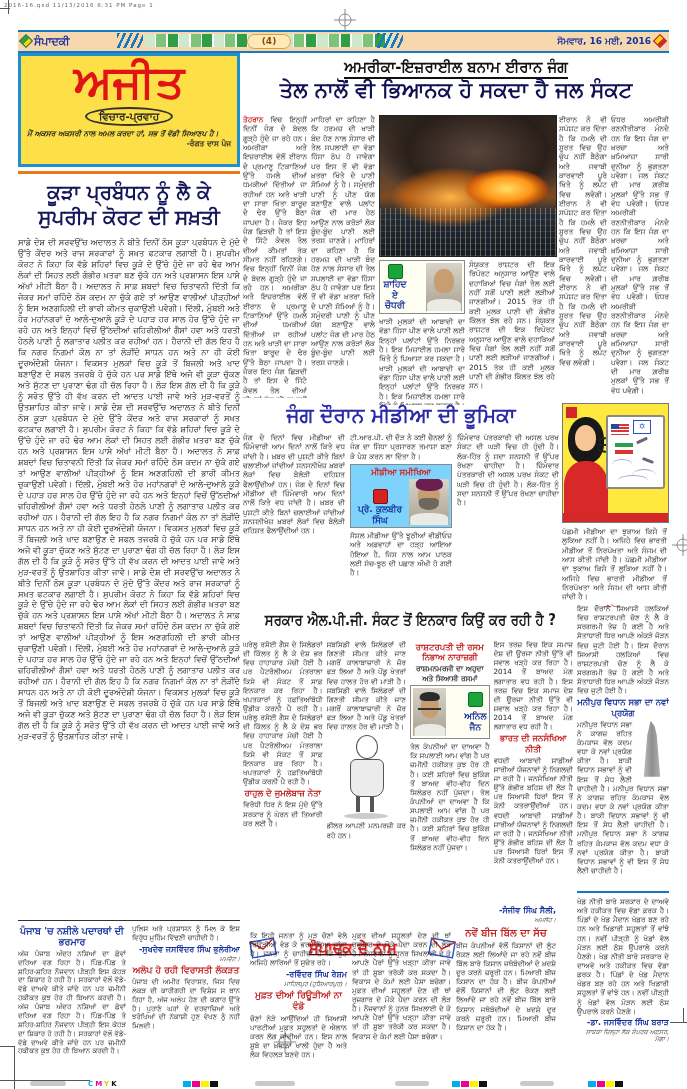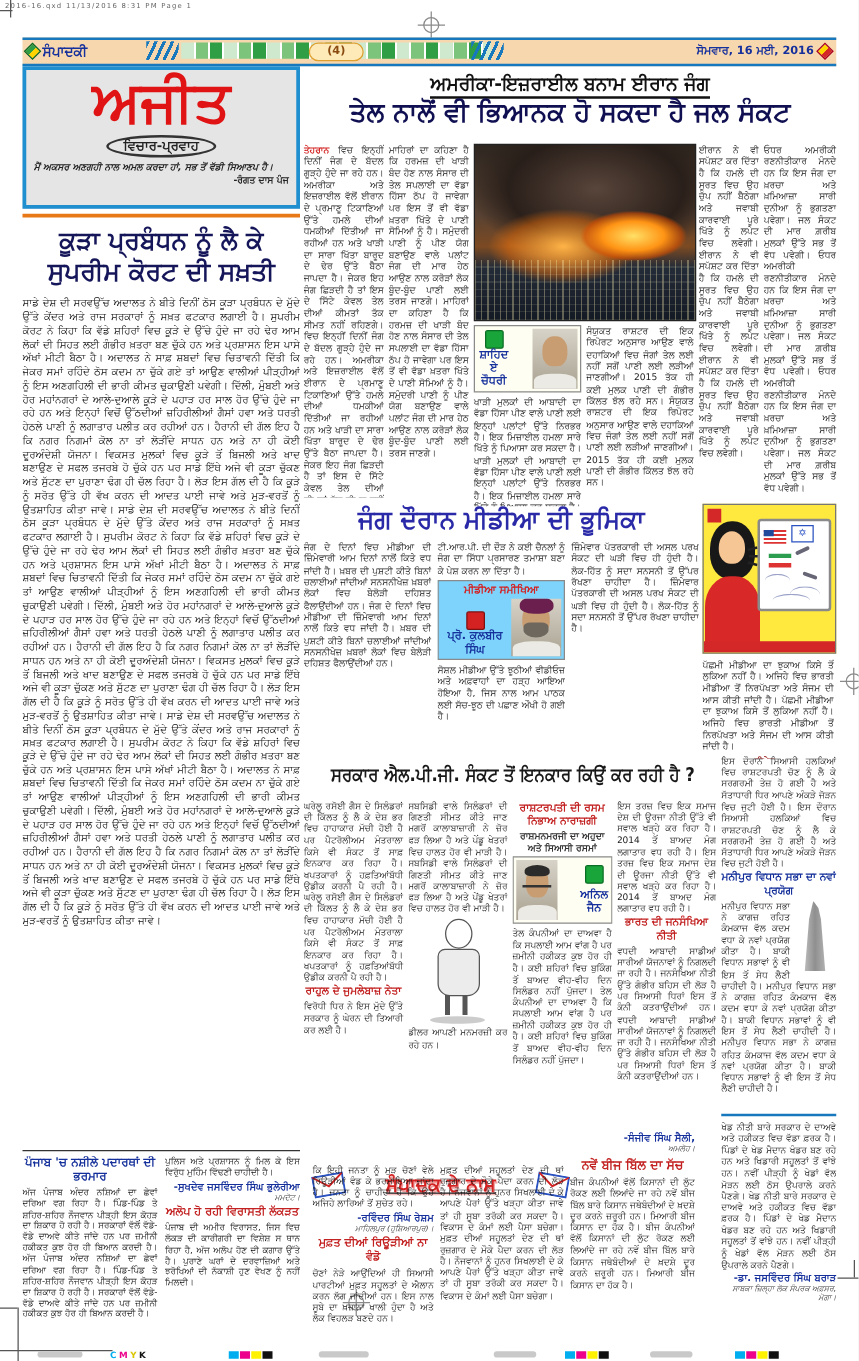--- a/index.html
+++ b/index.html
@@ -38,21 +38,21 @@
              background:repeating-linear-gradient(115deg,#1778be 0 2.5px,transparent 2.5px 6px);}
   .tb-squares{position:absolute;left:127px;top:2px;width:248px;height:13px;
       background:repeating-linear-gradient(90deg,#cfe9cf 0 10px,#fff 10px 11.5px,#7cc47c 11.5px 21.5px,
                  #fff 21.5px 23px,#2f9e44 23px 33px,#fff 33px 34.5px);}
   .tb-pill{position:absolute;left:229px;top:2px;width:42px;height:13px;background:#fdeab8;
            border:1px solid #e0a030;border-radius:8px;color:#8a4a10;font-weight:bold;
            font-size:9px;text-align:center;line-height:12px;}
   .tb-date{position:absolute;right:18px;top:4px;font-size:9px;font-weight:bold;color:#16309c;}
 
   
-  .masthead{left:18px;top:53px;width:216px;height:108px;border:3px solid #1f8fd0;background:#e5e5e5;text-align:center;}
+  .masthead{left:18px;top:53px;width:216px;height:108px;border:3px solid #1f8fd0;background:#fde047;text-align:center;}
   .mh-title{margin-top:2px;font-size:45px;font-weight:bold;color:#e01414;line-height:1.05;}
   .mh-oval{display:inline-block;margin-top:1px;padding:1px 12px;border:2px solid #333;
            border-radius:50%;font-size:10.5px;font-weight:bold;color:#222;}
   .mh-motto{margin:3px 6px 0 6px;font-size:7.4px;font-weight:bold;font-style:italic;
             color:#222;line-height:1.3;text-align:left;}
   .mh-attr{text-align:right;font-size:7.4px;font-weight:bold;color:#222;margin-right:6px;}
   .orange-rule{left:18px;top:171px;width:222px;height:3px;background:#e87818;}
 
   
   .edit-head{left:18px;top:180px;width:222px;height:52px;text-align:center;font-size:20px;
@@ -208,21 +208,21 @@
     <span class="tb-squares"></span>
     <span class="tb-pill">(4)</span>
     <span class="tb-stripe" style="left:359px;"></span>
     <span class="tb-date">ਸੋਮਵਾਰ, 16 ਮਈ, 2016</span>
     <span class="dia dia-r"></span>
   </div>
 
   <div class="abs masthead">
     <div class="mh-title">ਅਜੀਤ</div>
     <div class="mh-oval">ਵਿਚਾਰ-ਪ੍ਰਵਾਹ</div>
-    <div class="mh-motto">ਮੈਂ ਅਕਸਰ ਅਣਗਹੀ ਨਾਲ ਅਮਲ ਕਰਦਾ ਹਾਂ, ਸਭ ਤੋਂ ਵੱਡੀ ਸਿਆਣਪ ਹੈ।</div>
+    <div class="mh-motto">ਮੈਂ ਅਕਸਰ ਅਕਸਰੀ ਨਾਲ ਅਮਲ ਕਰਦਾ ਹਾਂ, ਸਭ ਤੋਂ ਵੱਡੀ ਸਿਆਣਪ ਹੈ।</div>
     <div class="mh-attr">-ਰੰਗਤ ਦਾਸ ਪੰਜ</div>
   </div>
   <div class="abs orange-rule"></div>
 
   <div class="abs edit-head clip">ਕੂੜਾ ਪ੍ਰਬੰਧਨ ਨੂੰ ਲੈ ਕੇ ਸੁਪਰੀਮ ਕੋਰਟ ਦੀ ਸਖ਼ਤੀ</div>
   <div class="abs edit-body just clip">ਸਾਡੇ ਦੇਸ਼ ਦੀ ਸਰਵਉੱਚ ਅਦਾਲਤ ਨੇ ਬੀਤੇ ਦਿਨੀਂ ਠੋਸ ਕੂੜਾ ਪ੍ਰਬੰਧਨ ਦੇ ਮੁੱਦੇ ਉੱਤੇ ਕੇਂਦਰ ਅਤੇ ਰਾਜ ਸਰਕਾਰਾਂ ਨੂੰ ਸਖ਼ਤ ਫਟਕਾਰ ਲਗਾਈ ਹੈ। ਸੁਪਰੀਮ ਕੋਰਟ ਨੇ ਕਿਹਾ ਕਿ ਵੱਡੇ ਸ਼ਹਿਰਾਂ ਵਿਚ ਕੂੜੇ ਦੇ ਉੱਚੇ ਹੁੰਦੇ ਜਾ ਰਹੇ ਢੇਰ ਆਮ ਲੋਕਾਂ ਦੀ ਸਿਹਤ ਲਈ ਗੰਭੀਰ ਖ਼ਤਰਾ ਬਣ ਚੁੱਕੇ ਹਨ ਅਤੇ ਪ੍ਰਸ਼ਾਸਨ ਇਸ ਪਾਸੇ ਅੱਖਾਂ ਮੀਟੀ ਬੈਠਾ ਹੈ। ਅਦਾਲਤ ਨੇ ਸਾਫ਼ ਸ਼ਬਦਾਂ ਵਿਚ ਚਿਤਾਵਨੀ ਦਿੱਤੀ ਕਿ ਜੇਕਰ ਸਮਾਂ ਰਹਿੰਦੇ ਠੋਸ ਕਦਮ ਨਾ ਚੁੱਕੇ ਗਏ ਤਾਂ ਆਉਣ ਵਾਲੀਆਂ ਪੀੜ੍ਹੀਆਂ ਨੂੰ ਇਸ ਅਣਗਹਿਲੀ ਦੀ ਭਾਰੀ ਕੀਮਤ ਚੁਕਾਉਣੀ ਪਵੇਗੀ। ਦਿੱਲੀ, ਮੁੰਬਈ ਅਤੇ ਹੋਰ ਮਹਾਂਨਗਰਾਂ ਦੇ ਆਲੇ-ਦੁਆਲੇ ਕੂੜੇ ਦੇ ਪਹਾੜ ਹਰ ਸਾਲ ਹੋਰ ਉੱਚੇ ਹੁੰਦੇ ਜਾ ਰਹੇ ਹਨ ਅਤੇ ਇਨ੍ਹਾਂ ਵਿਚੋਂ ਉੱਠਦੀਆਂ ਜ਼ਹਿਰੀਲੀਆਂ ਗੈਸਾਂ ਹਵਾ ਅਤੇ ਧਰਤੀ ਹੇਠਲੇ ਪਾਣੀ ਨੂੰ ਲਗਾਤਾਰ ਪਲੀਤ ਕਰ ਰਹੀਆਂ ਹਨ। ਹੈਰਾਨੀ ਦੀ ਗੱਲ ਇਹ ਹੈ ਕਿ ਨਗਰ ਨਿਗਮਾਂ ਕੋਲ ਨਾ ਤਾਂ ਲੋੜੀਂਦੇ ਸਾਧਨ ਹਨ ਅਤੇ ਨਾ ਹੀ ਕੋਈ ਦੂਰਅੰਦੇਸ਼ੀ ਯੋਜਨਾ। ਵਿਕਸਤ ਮੁਲਕਾਂ ਵਿਚ ਕੂੜੇ ਤੋਂ ਬਿਜਲੀ ਅਤੇ ਖਾਦ ਬਣਾਉਣ ਦੇ ਸਫਲ ਤਜਰਬੇ ਹੋ ਚੁੱਕੇ ਹਨ ਪਰ ਸਾਡੇ ਇੱਥੇ ਅਜੇ ਵੀ ਕੂੜਾ ਚੁੱਕਣ ਅਤੇ ਸੁੱਟਣ ਦਾ ਪੁਰਾਣਾ ਢੰਗ ਹੀ ਚੱਲ ਰਿਹਾ ਹੈ। ਲੋੜ ਇਸ ਗੱਲ ਦੀ ਹੈ ਕਿ ਕੂੜੇ ਨੂੰ ਸਰੋਤ ਉੱਤੇ ਹੀ ਵੱਖ ਕਰਨ ਦੀ ਆਦਤ ਪਾਈ ਜਾਵੇ ਅਤੇ ਮੁੜ-ਵਰਤੋਂ ਨੂੰ ਉਤਸ਼ਾਹਿਤ ਕੀਤਾ ਜਾਵੇ। ਸਾਡੇ ਦੇਸ਼ ਦੀ ਸਰਵਉੱਚ ਅਦਾਲਤ ਨੇ ਬੀਤੇ ਦਿਨੀਂ ਠੋਸ ਕੂੜਾ ਪ੍ਰਬੰਧਨ ਦੇ ਮੁੱਦੇ ਉੱਤੇ ਕੇਂਦਰ ਅਤੇ ਰਾਜ ਸਰਕਾਰਾਂ ਨੂੰ ਸਖ਼ਤ ਫਟਕਾਰ ਲਗਾਈ ਹੈ। ਸੁਪਰੀਮ ਕੋਰਟ ਨੇ ਕਿਹਾ ਕਿ ਵੱਡੇ ਸ਼ਹਿਰਾਂ ਵਿਚ ਕੂੜੇ ਦੇ ਉੱਚੇ ਹੁੰਦੇ ਜਾ ਰਹੇ ਢੇਰ ਆਮ ਲੋਕਾਂ ਦੀ ਸਿਹਤ ਲਈ ਗੰਭੀਰ ਖ਼ਤਰਾ ਬਣ ਚੁੱਕੇ ਹਨ ਅਤੇ ਪ੍ਰਸ਼ਾਸਨ ਇਸ ਪਾਸੇ ਅੱਖਾਂ ਮੀਟੀ ਬੈਠਾ ਹੈ। ਅਦਾਲਤ ਨੇ ਸਾਫ਼ ਸ਼ਬਦਾਂ ਵਿਚ ਚਿਤਾਵਨੀ ਦਿੱਤੀ ਕਿ ਜੇਕਰ ਸਮਾਂ ਰਹਿੰਦੇ ਠੋਸ ਕਦਮ ਨਾ ਚੁੱਕੇ ਗਏ ਤਾਂ ਆਉਣ ਵਾਲੀਆਂ ਪੀੜ੍ਹੀਆਂ ਨੂੰ ਇਸ ਅਣਗਹਿਲੀ ਦੀ ਭਾਰੀ ਕੀਮਤ ਚੁਕਾਉਣੀ ਪਵੇਗੀ। ਦਿੱਲੀ, ਮੁੰਬਈ ਅਤੇ ਹੋਰ ਮਹਾਂਨਗਰਾਂ ਦੇ ਆਲੇ-ਦੁਆਲੇ ਕੂੜੇ ਦੇ ਪਹਾੜ ਹਰ ਸਾਲ ਹੋਰ ਉੱਚੇ ਹੁੰਦੇ ਜਾ ਰਹੇ ਹਨ ਅਤੇ ਇਨ੍ਹਾਂ ਵਿਚੋਂ ਉੱਠਦੀਆਂ ਜ਼ਹਿਰੀਲੀਆਂ ਗੈਸਾਂ ਹਵਾ ਅਤੇ ਧਰਤੀ ਹੇਠਲੇ ਪਾਣੀ ਨੂੰ ਲਗਾਤਾਰ ਪਲੀਤ ਕਰ ਰਹੀਆਂ ਹਨ। ਹੈਰਾਨੀ ਦੀ ਗੱਲ ਇਹ ਹੈ ਕਿ ਨਗਰ ਨਿਗਮਾਂ ਕੋਲ ਨਾ ਤਾਂ ਲੋੜੀਂਦੇ ਸਾਧਨ ਹਨ ਅਤੇ ਨਾ ਹੀ ਕੋਈ ਦੂਰਅੰਦੇਸ਼ੀ ਯੋਜਨਾ। ਵਿਕਸਤ ਮੁਲਕਾਂ ਵਿਚ ਕੂੜੇ ਤੋਂ ਬਿਜਲੀ ਅਤੇ ਖਾਦ ਬਣਾਉਣ ਦੇ ਸਫਲ ਤਜਰਬੇ ਹੋ ਚੁੱਕੇ ਹਨ ਪਰ ਸਾਡੇ ਇੱਥੇ ਅਜੇ ਵੀ ਕੂੜਾ ਚੁੱਕਣ ਅਤੇ ਸੁੱਟਣ ਦਾ ਪੁਰਾਣਾ ਢੰਗ ਹੀ ਚੱਲ ਰਿਹਾ ਹੈ। ਲੋੜ ਇਸ ਗੱਲ ਦੀ ਹੈ ਕਿ ਕੂੜੇ ਨੂੰ ਸਰੋਤ ਉੱਤੇ ਹੀ ਵੱਖ ਕਰਨ ਦੀ ਆਦਤ ਪਾਈ ਜਾਵੇ ਅਤੇ ਮੁੜ-ਵਰਤੋਂ ਨੂੰ ਉਤਸ਼ਾਹਿਤ ਕੀਤਾ ਜਾਵੇ। ਸਾਡੇ ਦੇਸ਼ ਦੀ ਸਰਵਉੱਚ ਅਦਾਲਤ ਨੇ ਬੀਤੇ ਦਿਨੀਂ ਠੋਸ ਕੂੜਾ ਪ੍ਰਬੰਧਨ ਦੇ ਮੁੱਦੇ ਉੱਤੇ ਕੇਂਦਰ ਅਤੇ ਰਾਜ ਸਰਕਾਰਾਂ ਨੂੰ ਸਖ਼ਤ ਫਟਕਾਰ ਲਗਾਈ ਹੈ। ਸੁਪਰੀਮ ਕੋਰਟ ਨੇ ਕਿਹਾ ਕਿ ਵੱਡੇ ਸ਼ਹਿਰਾਂ ਵਿਚ ਕੂੜੇ ਦੇ ਉੱਚੇ ਹੁੰਦੇ ਜਾ ਰਹੇ ਢੇਰ ਆਮ ਲੋਕਾਂ ਦੀ ਸਿਹਤ ਲਈ ਗੰਭੀਰ ਖ਼ਤਰਾ ਬਣ ਚੁੱਕੇ ਹਨ ਅਤੇ ਪ੍ਰਸ਼ਾਸਨ ਇਸ ਪਾਸੇ ਅੱਖਾਂ ਮੀਟੀ ਬੈਠਾ ਹੈ। ਅਦਾਲਤ ਨੇ ਸਾਫ਼ ਸ਼ਬਦਾਂ ਵਿਚ ਚਿਤਾਵਨੀ ਦਿੱਤੀ ਕਿ ਜੇਕਰ ਸਮਾਂ ਰਹਿੰਦੇ ਠੋਸ ਕਦਮ ਨਾ ਚੁੱਕੇ ਗਏ ਤਾਂ ਆਉਣ ਵਾਲੀਆਂ ਪੀੜ੍ਹੀਆਂ ਨੂੰ ਇਸ ਅਣਗਹਿਲੀ ਦੀ ਭਾਰੀ ਕੀਮਤ ਚੁਕਾਉਣੀ ਪਵੇਗੀ। ਦਿੱਲੀ, ਮੁੰਬਈ ਅਤੇ ਹੋਰ ਮਹਾਂਨਗਰਾਂ ਦੇ ਆਲੇ-ਦੁਆਲੇ ਕੂੜੇ ਦੇ ਪਹਾੜ ਹਰ ਸਾਲ ਹੋਰ ਉੱਚੇ ਹੁੰਦੇ ਜਾ ਰਹੇ ਹਨ ਅਤੇ ਇਨ੍ਹਾਂ ਵਿਚੋਂ ਉੱਠਦੀਆਂ ਜ਼ਹਿਰੀਲੀਆਂ ਗੈਸਾਂ ਹਵਾ ਅਤੇ ਧਰਤੀ ਹੇਠਲੇ ਪਾਣੀ ਨੂੰ ਲਗਾਤਾਰ ਪਲੀਤ ਕਰ ਰਹੀਆਂ ਹਨ। ਹੈਰਾਨੀ ਦੀ ਗੱਲ ਇਹ ਹੈ ਕਿ ਨਗਰ ਨਿਗਮਾਂ ਕੋਲ ਨਾ ਤਾਂ ਲੋੜੀਂਦੇ ਸਾਧਨ ਹਨ ਅਤੇ ਨਾ ਹੀ ਕੋਈ ਦੂਰਅੰਦੇਸ਼ੀ ਯੋਜਨਾ। ਵਿਕਸਤ ਮੁਲਕਾਂ ਵਿਚ ਕੂੜੇ ਤੋਂ ਬਿਜਲੀ ਅਤੇ ਖਾਦ ਬਣਾਉਣ ਦੇ ਸਫਲ ਤਜਰਬੇ ਹੋ ਚੁੱਕੇ ਹਨ ਪਰ ਸਾਡੇ ਇੱਥੇ ਅਜੇ ਵੀ ਕੂੜਾ ਚੁੱਕਣ ਅਤੇ ਸੁੱਟਣ ਦਾ ਪੁਰਾਣਾ ਢੰਗ ਹੀ ਚੱਲ ਰਿਹਾ ਹੈ। ਲੋੜ ਇਸ ਗੱਲ ਦੀ ਹੈ ਕਿ ਕੂੜੇ ਨੂੰ ਸਰੋਤ ਉੱਤੇ ਹੀ ਵੱਖ ਕਰਨ ਦੀ ਆਦਤ ਪਾਈ ਜਾਵੇ ਅਤੇ ਮੁੜ-ਵਰਤੋਂ ਨੂੰ ਉਤਸ਼ਾਹਿਤ ਕੀਤਾ ਜਾਵੇ।</div>
 
   <div class="abs bl-rule"></div>
   <div class="abs bl-letters">
     <div class="bl-col">

